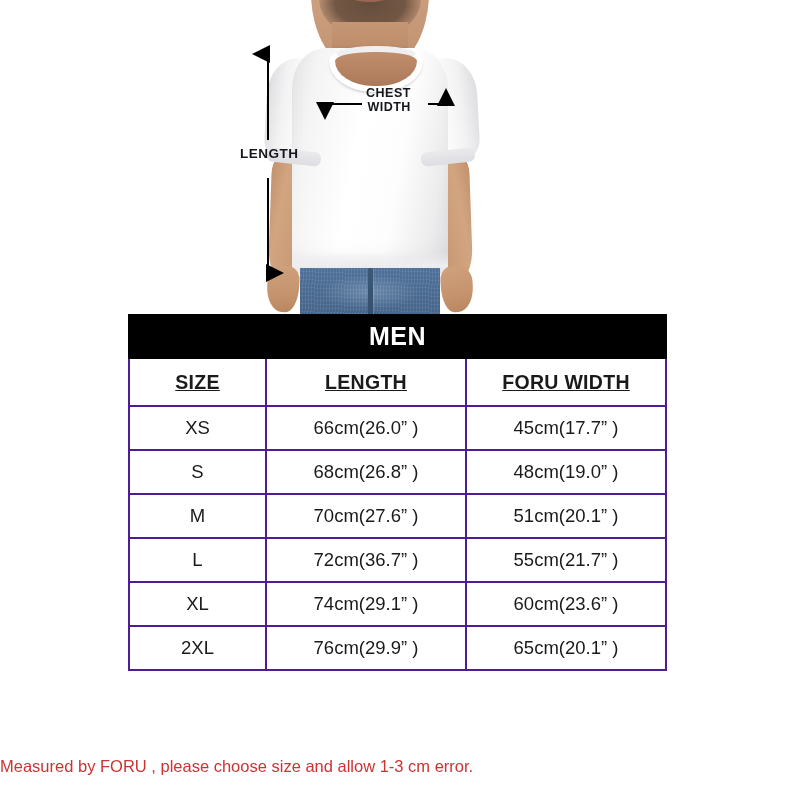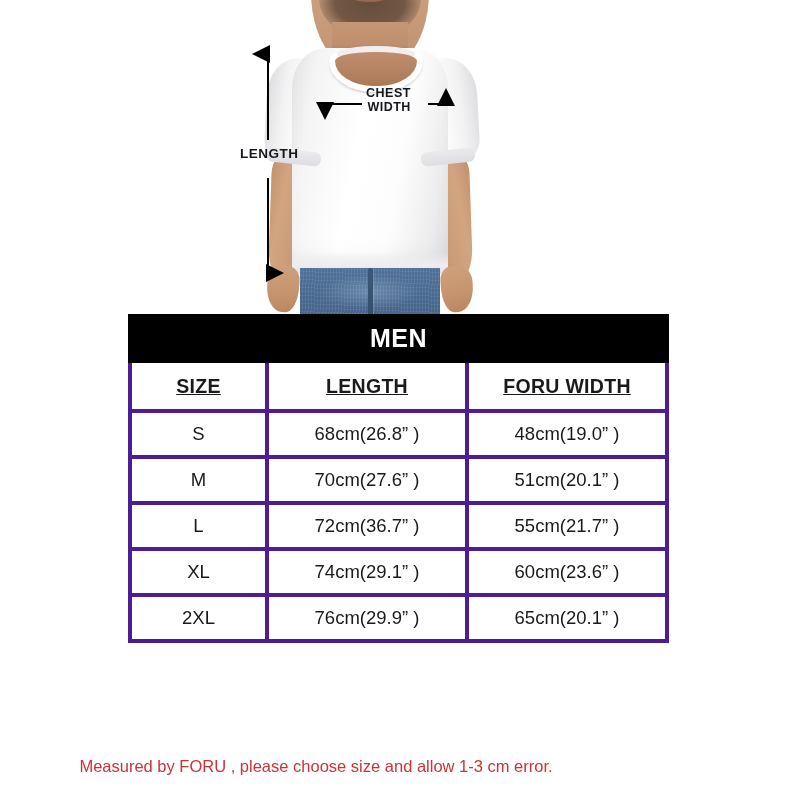--- a/index.html
+++ b/index.html
@@ -216,21 +216,21 @@
   
   #size-table {
     position: absolute;
     left: 128px;
     top: 314px;
     width: 537px;
     border-collapse: collapse;
     table-layout: fixed;
   }
   #size-table td, #size-table th {
-    border: 4px solid #4c1d95;
+    border: 2px solid #4c1d95;
     padding: 0;
     text-align: center;
     vertical-align: middle;
     color: #1a1a1a;
   }
   .title-cell {
     background: #000000;
     color: #ffffff !important;
     font-size: 25px;
     font-weight: 700;
@@ -249,21 +249,21 @@
   .col-size  { width: 137px; }
   .col-len   { width: 200px; }
   .col-chest { width: 200px; }
 
   
   #footer-note {
     position: absolute;
     left: 0;
     top: 757px;
     width: 632px;
-    text-align: center;
+    text-align: left;
     font-size: 16.5px;
     color: #cc3333;
     font-family: "Liberation Sans", sans-serif;
     white-space: nowrap;
   }
 </style>
 </head>
 <body>
 
 <div id="photo-area">
@@ -331,20 +331,25 @@
     <tr>
       <td class="title-cell" colspan="3">MEN</td>
     </tr>
     <tr>
       <td class="hdr-cell">SIZE</td>
       <td class="hdr-cell">LENGTH</td>
       <td class="hdr-cell">FORU WIDTH</td>
     </tr>
 
     <tr class="data-row">
+      <td>XS</td>
+      <td>66cm(26.0” )</td>
+      <td>45cm(17.7” )</td>
+    </tr>
+    <tr class="data-row">
       <td>S</td>
       <td>68cm(26.8” )</td>
       <td>48cm(19.0” )</td>
     </tr>
     <tr class="data-row">
       <td>M</td>
       <td>70cm(27.6” )</td>
       <td>51cm(20.1” )</td>
     </tr>
     <tr class="data-row">

